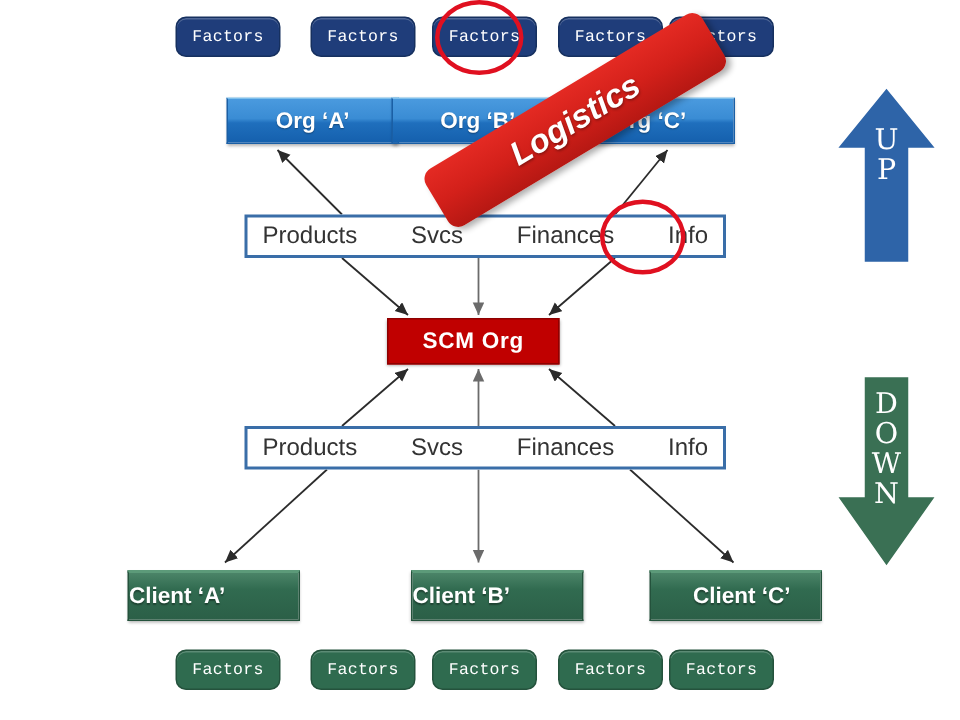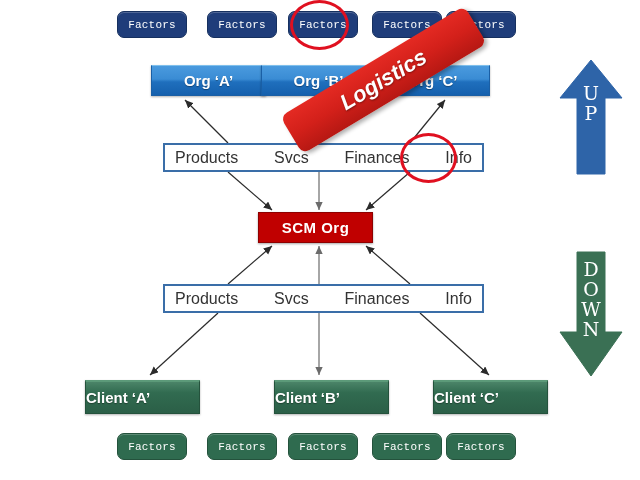--- a/index.html
+++ b/index.html
@@ -268,21 +268,21 @@
     <span>Finances</span>
     <span>Info</span>
   </div>
 
   <div class="client-box" style="left:85px; top:380px;">
     <span>Client ‘A’</span>
   </div>
   <div class="client-box" style="left:262px; top:380px;margin-left:12px;">
     <span>Client ‘B’</span>
   </div>
-  <div class="client-box" style="left:433px; top:380px;">
+  <div class="client-box" style="left:433px; top:380px;padding-left:28px;">
     <span>Client ‘C’</span>
   </div>
 
   <div class="factors green" style="left:117px; top:433px;">
     <span>Factors</span>
   </div>
   <div class="factors green" style="left:207px; top:433px;">
     <span>Factors</span>
   </div>
   <div class="factors green" style="left:288px; top:433px;">

